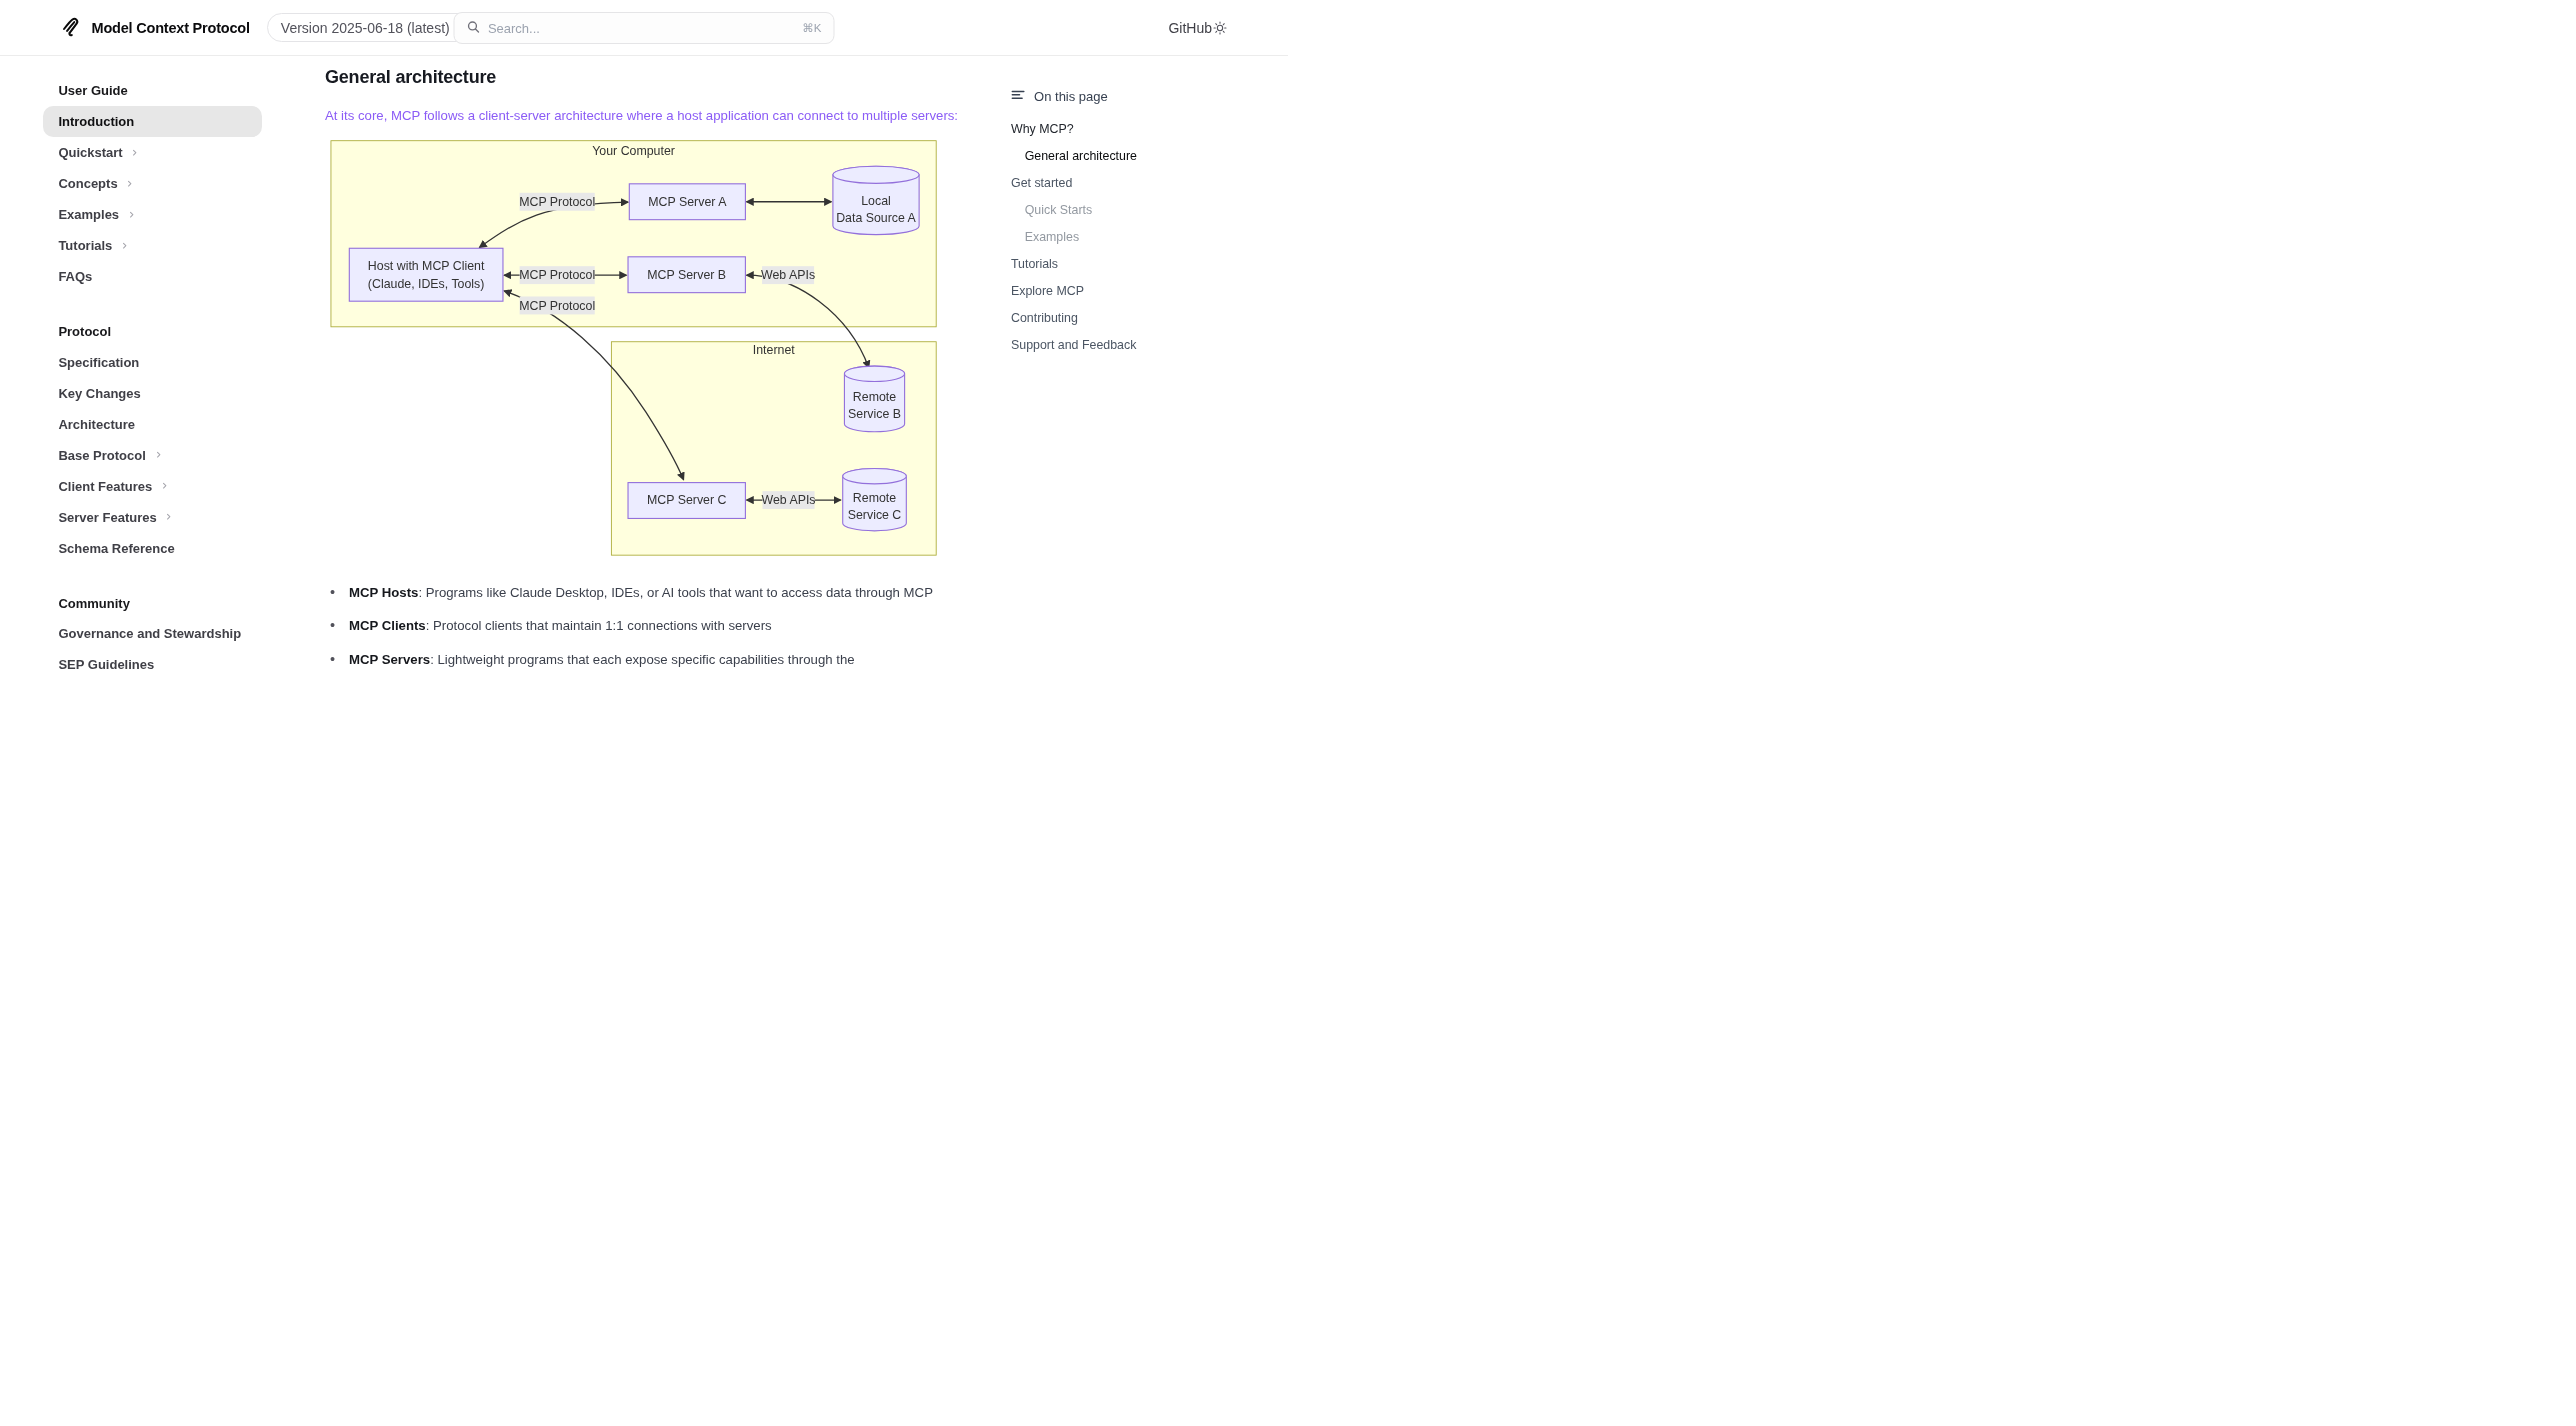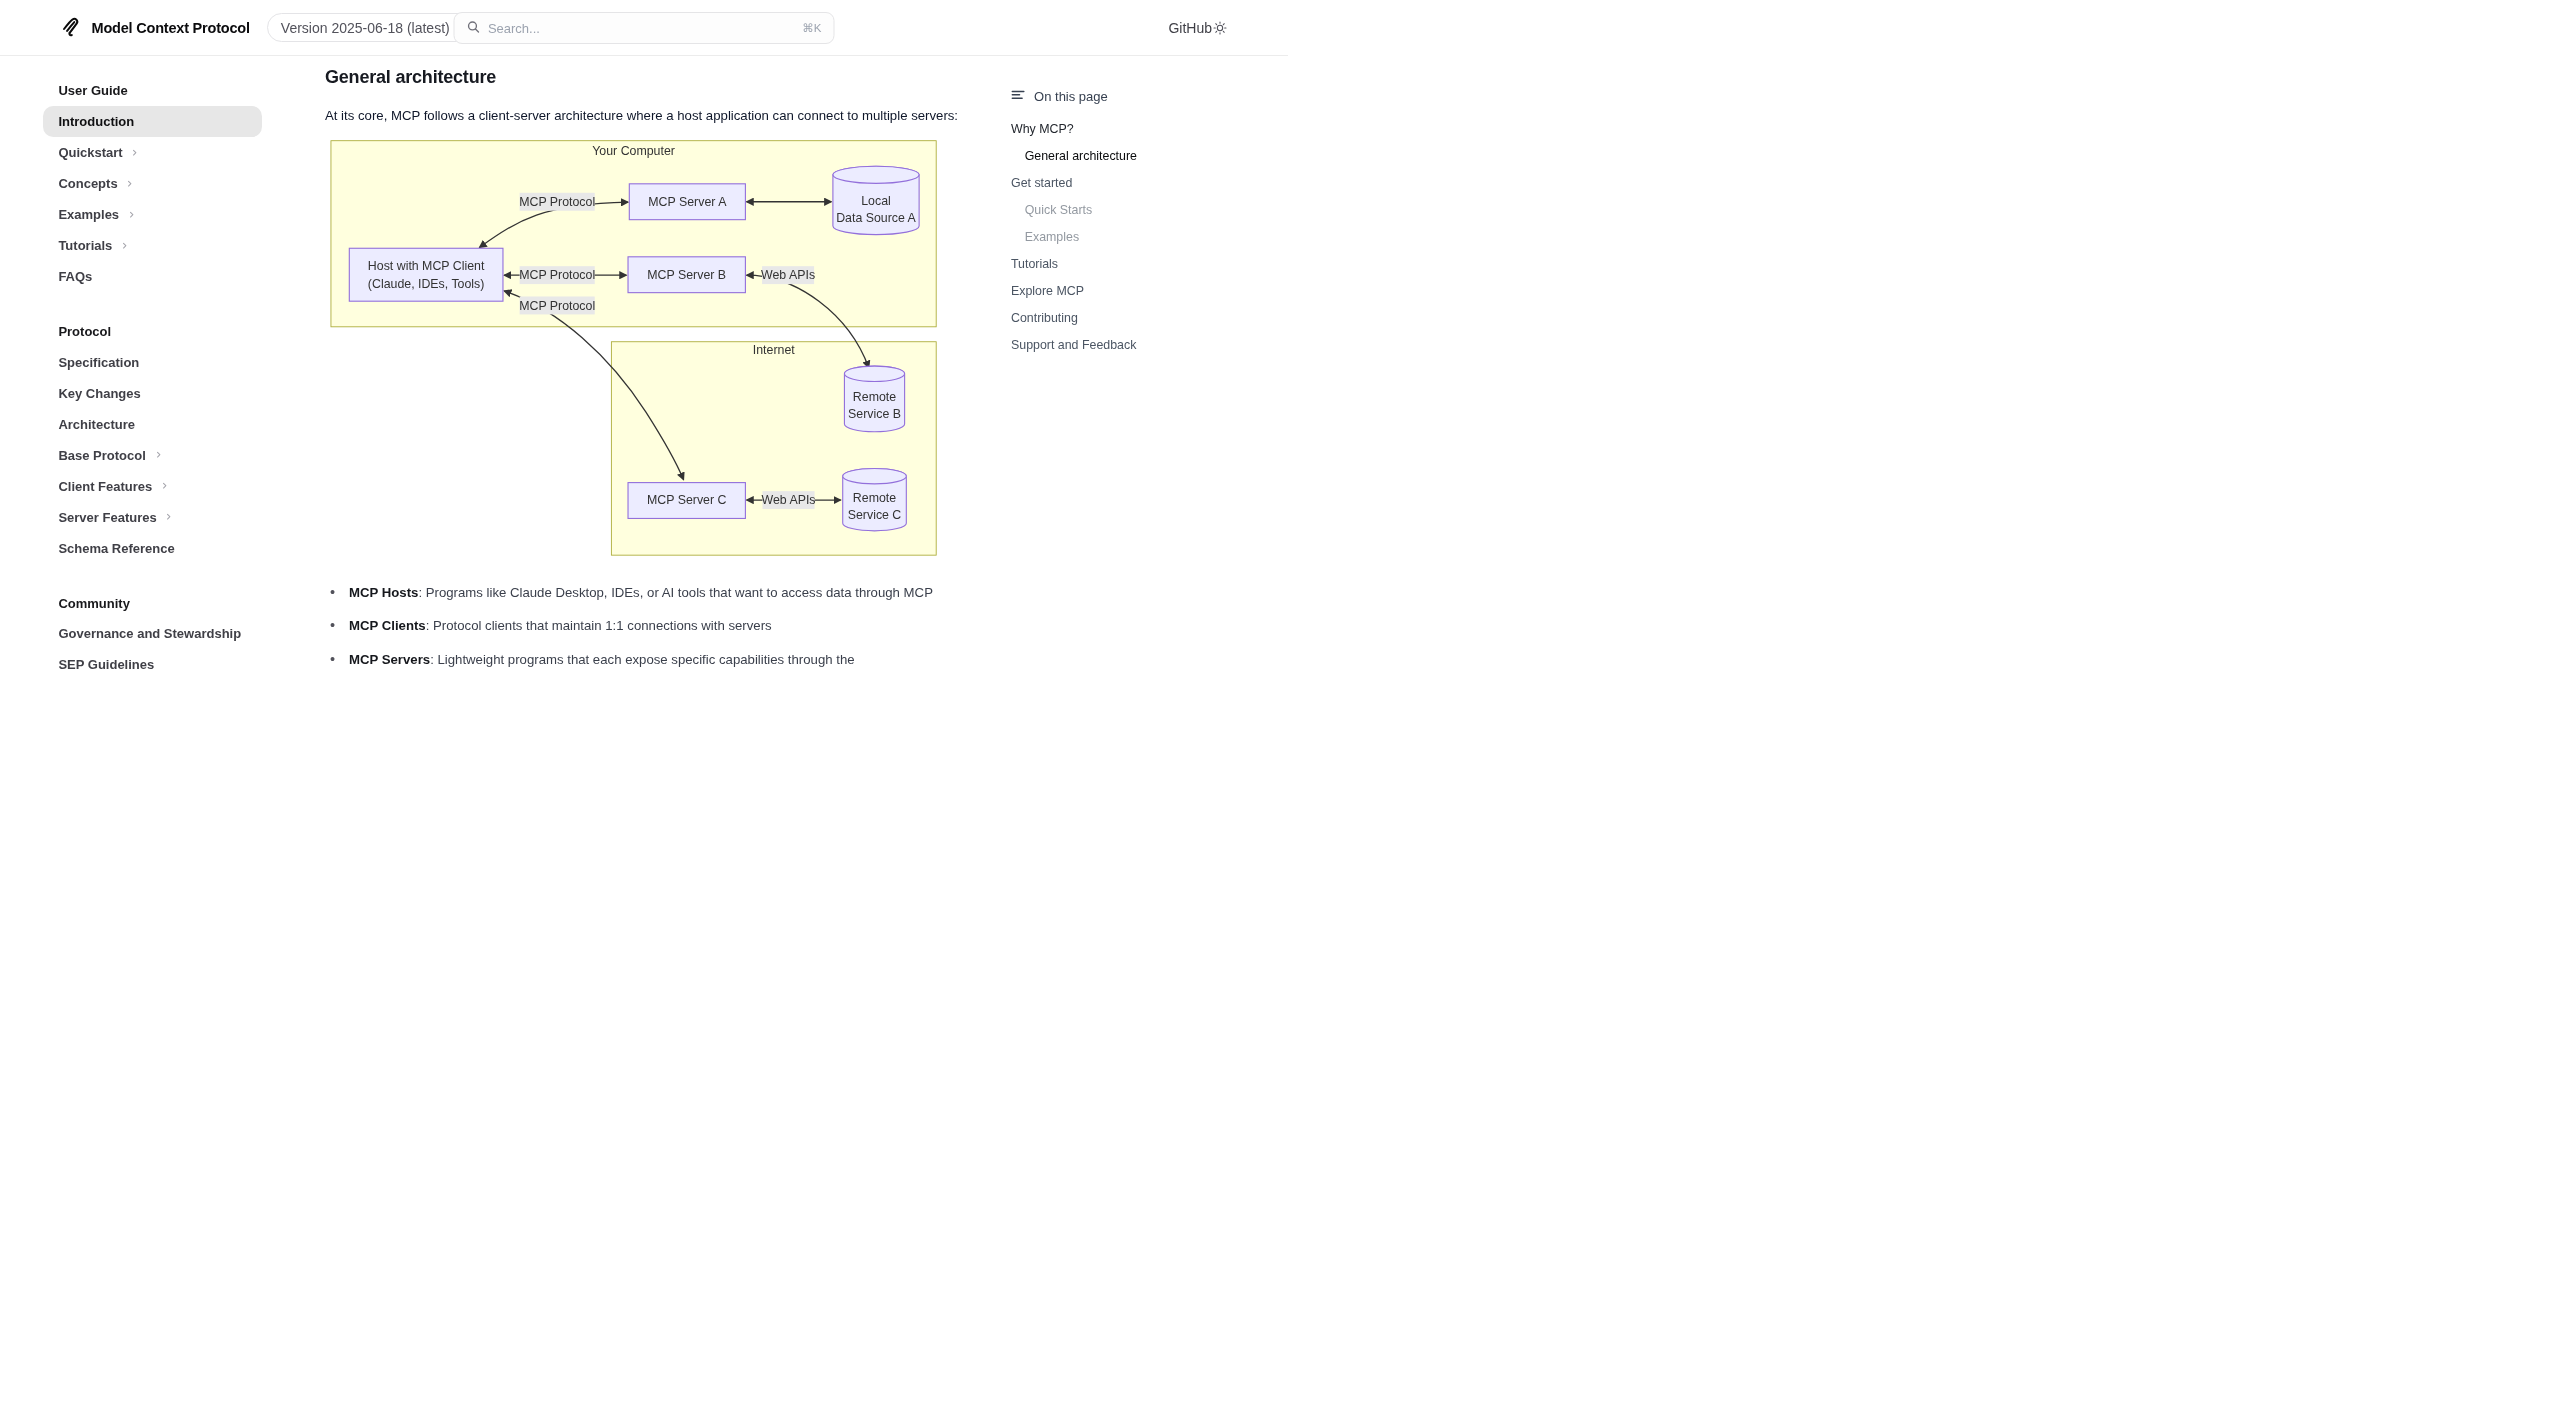--- a/index.html
+++ b/index.html
@@ -33,21 +33,21 @@
   .side-title.later { margin-top:31px; }
   .side-item { height:31px; display:flex; align-items:center; gap:7.7px; padding:0 15.4px;
     font-size:13px; color:#3f3f46; border-radius:10.2px; cursor:pointer;font-weight:bold; }
   .side-item.first { margin-top:6.8px; }
   .side-item.active { background:#e7e7e7; font-weight:700; color:#101012; }
   .chev { display:flex; }
 
   
   .main { position:absolute; left:325px; top:56px; width:675px; }
   .main h2 { margin-top:11px; font-size:18px; font-weight:700; color:#171a21; letter-spacing:-0.2px; }
-  .main .intro { margin-top:15.4px; font-size:13.2px; line-height:25px; color:#0f172a; max-width:639px; }
+  .main .intro { margin-top:15.4px; font-size:13.2px; line-height:25px; color:#8b5cf6; max-width:639px; }
   .diagram { display:block; margin:11px 0 0 2.6px; }
   .blist { margin-top:20.5px; list-style:none; }
   .blist li { position:relative; padding-left:24px; font-size:13.2px; line-height:25px;
     color:#3a3f4b; margin-bottom:8.5px; max-width:619px; }
   .blist li::before { content:"•"; position:absolute; left:5.1px; top:0; color:#52525b; font-size:14.5px; }
   .blist b { color:#16181d; font-weight:700; }
 
   
   .toc { position:absolute; left:1011px; top:88px; width:265px; }
   .toc-head { display:flex; align-items:center; gap:9.4px; font-size:13px; font-weight:500; color:#374151; }

